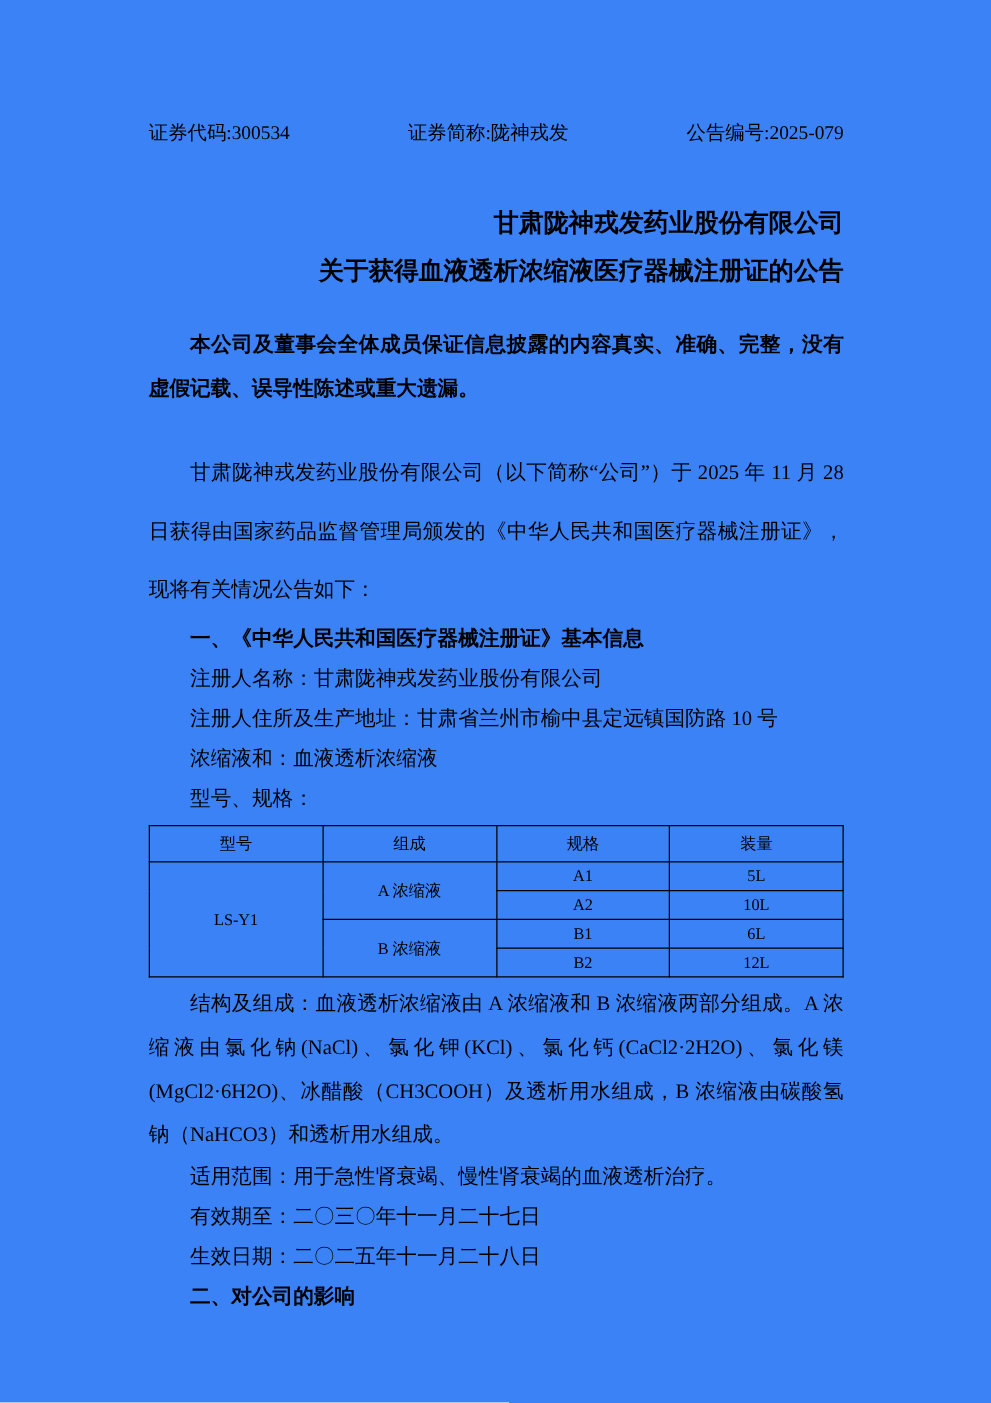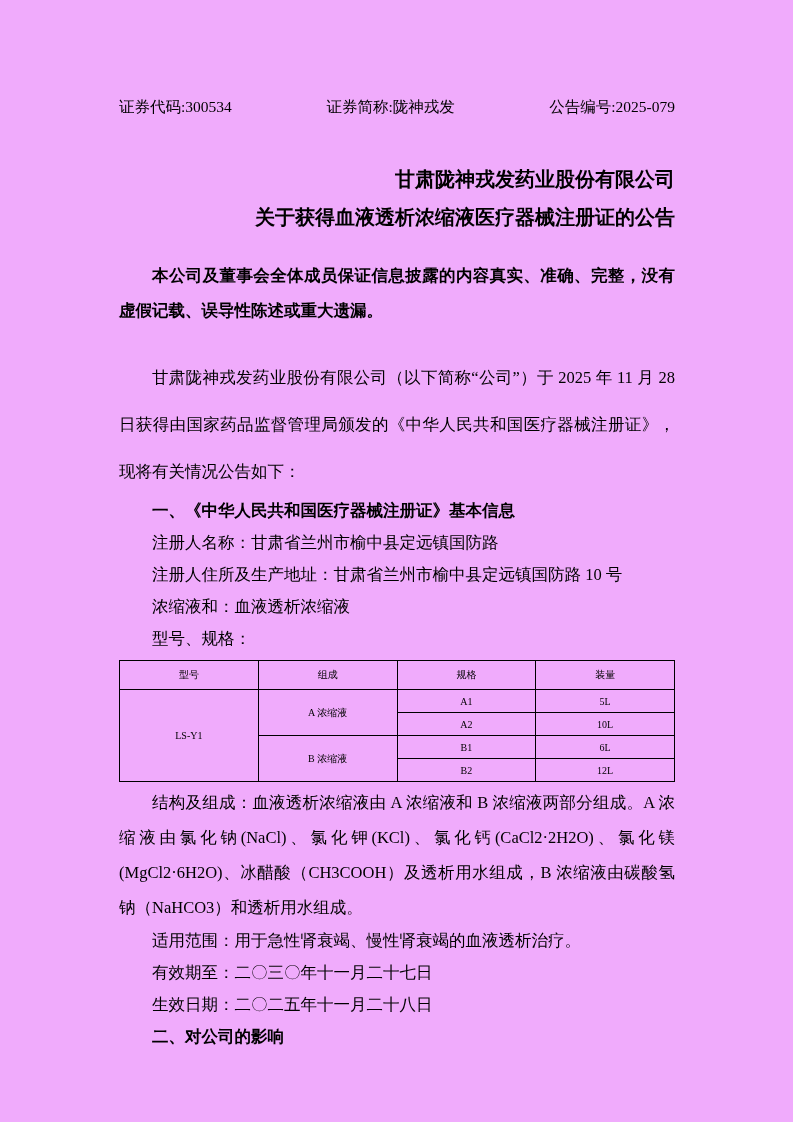--- a/index.html
+++ b/index.html
@@ -5,21 +5,21 @@
   html, body {
     margin: 0;
     padding: 0;
     background: #ffffff;
   }
   .page {
     position: relative;
     width: 793px;
     height: 1122px;
     margin: 0 auto;
-    background: #f0abfc;
+    background: #3b82f6;
     color: #000000;
     font-family: "Liberation Serif", "DejaVu Serif", serif;
     font-size: 16.5px;
     box-sizing: border-box;
     padding: 98px 118px 0 119px;
     overflow: hidden;
   }
   .doc-header {
     display: flex;
     justify-content: space-between;
@@ -54,21 +54,21 @@
     line-height: 32px;
   }
   .item {
     text-indent: 2em;
     line-height: 32px;
   }
   .spec-table {
     width: 100%;
     border-collapse: collapse;
     margin-top: 5px;
-    font-size: 10px;
+    font-size: 13px;
     table-layout: fixed;
   }
   .spec-table th, .spec-table td {
     border: 1px solid #000000;
     text-align: center;
     font-weight: normal;
     padding: 0;
   }
   .spec-table th { height: 28px; }
   .spec-table td { height: 22px; }
@@ -94,21 +94,21 @@
     <div>甘肃陇神戎发药业股份有限公司</div>
     <div>关于获得血液透析浓缩液医疗器械注册证的公告</div>
   </div>
 
   <p class="disclaimer">本公司及董事会全体成员保证信息披露的内容真实、准确、完整，没有虚假记载、误导性陈述或重大遗漏。</p>
 
   <p class="intro">甘肃陇神戎发药业股份有限公司（以下简称“公司”）于 2025 年 11 月 28 日获得由国家药品监督管理局颁发的《中华人民共和国医疗器械注册证》，现将有关情况公告如下：</p>
 
   <p class="sec-heading">一、《中华人民共和国医疗器械注册证》基本信息</p>
 
-  <p class="item">注册人名称：甘肃省兰州市榆中县定远镇国防路</p>
+  <p class="item">注册人名称：甘肃陇神戎发药业股份有限公司</p>
   <p class="item">注册人住所及生产地址：甘肃省兰州市榆中县定远镇国防路 10 号</p>
   <p class="item">浓缩液和：血液透析浓缩液</p>
   <p class="item">型号、规格：</p>
 
   <table class="spec-table">
     <tbody>
       <tr>
         <th>型号</th>
         <th>组成</th>
         <th>规格</th>

